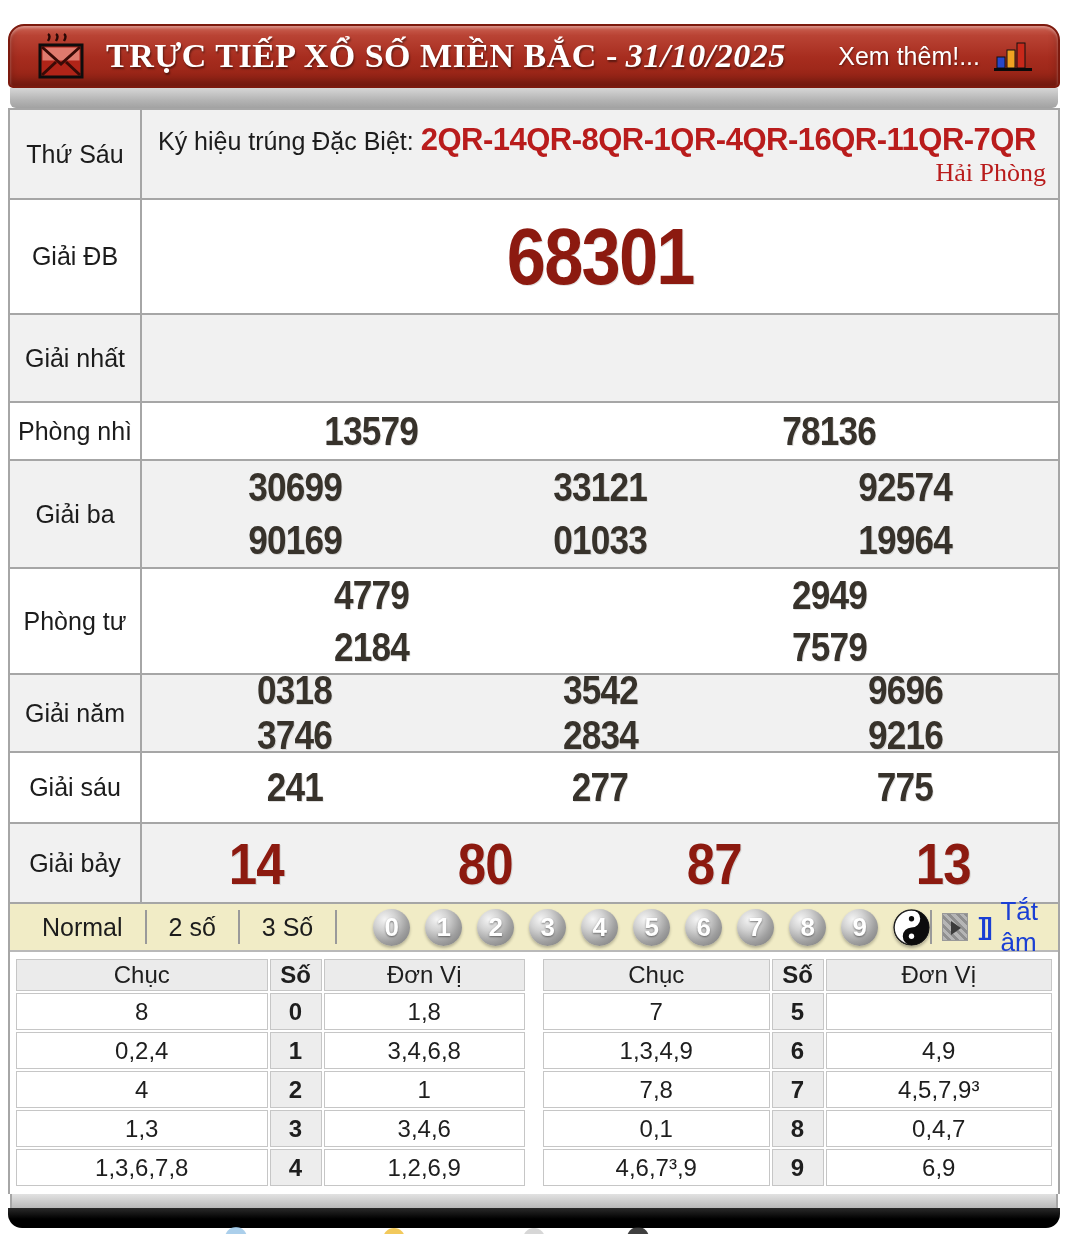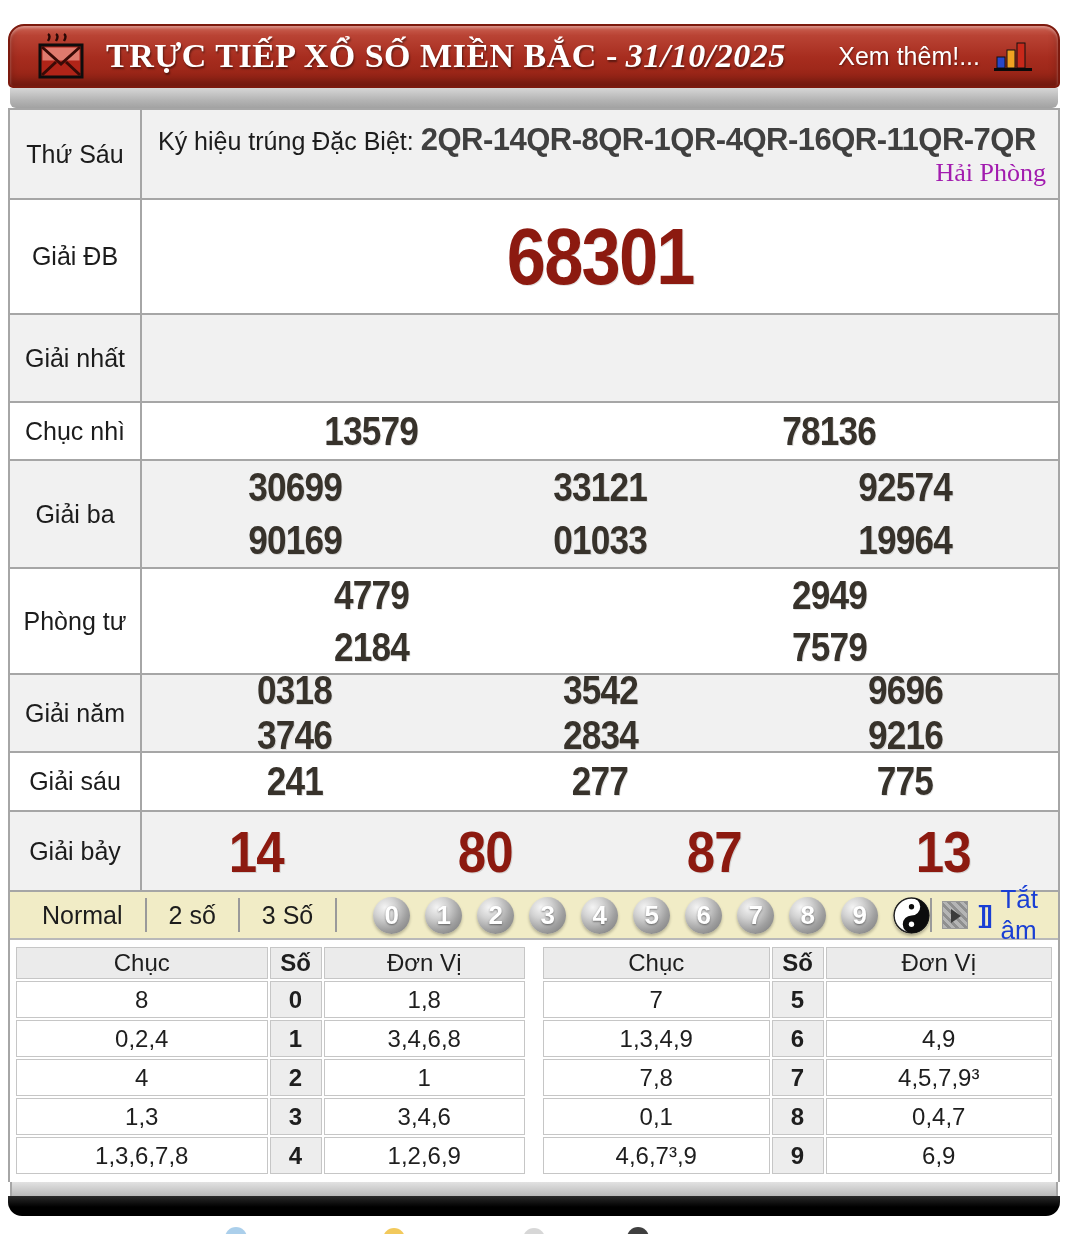--- a/index.html
+++ b/index.html
@@ -34,30 +34,30 @@
   .bg-g { background:#f1f1f1; }
   .bg-w { background:#ffffff; }
   .line { display:flex; flex:1; align-items:center; }
   .cell { flex:1; text-align:center; }
   .cnum { display:inline-block; transform:scaleX(.88); font-weight:bold; color:#37322b;
     letter-spacing:-1px; text-shadow:1px 1px 0 rgba(0,0,0,.12); }
   .red  { color:#8c1a10; }
 
   .row-ky { height:90px; }
   .row-ky .content { padding:8px 14px 4px 16px; display:block; font-size:25px; color:#1c1c1c; line-height:1.45; }
-  .row-ky .codes { font-weight:bold; font-size:31px; color:#404040; letter-spacing:-.5px; }
+  .row-ky .codes { font-weight:bold; font-size:31px; color:#b91c1c; letter-spacing:-.5px; }
   .province { position:absolute; right:12px; bottom:6px; font-family:"Liberation Serif","DejaVu Serif",serif;
-    font-size:26px; color:#a21caf; }
+    font-size:26px; color:#b91c1c; }
   .row-db   { height:115px; } .row-db  .cnum { font-size:80px; letter-spacing:-2px; }
   .row-nhat { height:88px;  } .row-nhat .cnum { font-size:54px; }
   .row-nhi  { height:58px;  } .row-nhi .cnum { font-size:40px; }
   .row-ba   { height:108px; } .row-ba .cnum, .row-nam .cnum { font-size:40px; }
   .row-tu   { height:106px; } .row-tu .cnum { font-size:40px; }
   .row-nam  { height:78px; }
-  .row-sau  { height:59px;  } .row-sau .cnum { font-size:40px; }
+  .row-sau  { height:71px;  } .row-sau .cnum { font-size:40px; }
   .row-bay  { height:80px;  } .row-bay .cnum { font-size:58px; letter-spacing:-1px; }
 
   
   .controls { height:48px; background:#f1ecc6; border-bottom:2px solid #b9b9b9;
     display:flex; align-items:center; padding:0 14px 0 26px; }
   .mode { font-size:25px; color:#1c1c1c; padding:0 22px; cursor:pointer; white-space:nowrap; }
   .mode:first-child { padding-left:6px; }
   .vdiv { width:2px; height:34px; background:#9a9a9a; flex:0 0 auto; }
   .balls { display:flex; align-items:center; gap:15px; margin-left:36px; }
   .ball { width:37px; height:37px; border-radius:50%; cursor:pointer;
@@ -139,21 +139,21 @@
               <div class="cell"><span class="cnum red">68301</span></div>
             </div>
           </div>
       </div>
 
       <div class="prow row-nhat bg-g">
         <div class="label">Giải nhất</div>
       </div>
 
       <div class="prow row-nhi bg-w">
-        <div class="label">Chục nhì</div>
+        <div class="label">Phòng nhì</div>
         <div class="content">
             <div class="line">
           <div class="cell"><span class="cnum">13579</span></div>
           <div class="cell"><span class="cnum">78136</span></div>
         </div>
           </div>
       </div>
 
       <div class="prow row-ba bg-g">
         <div class="label">Giải ba</div>

